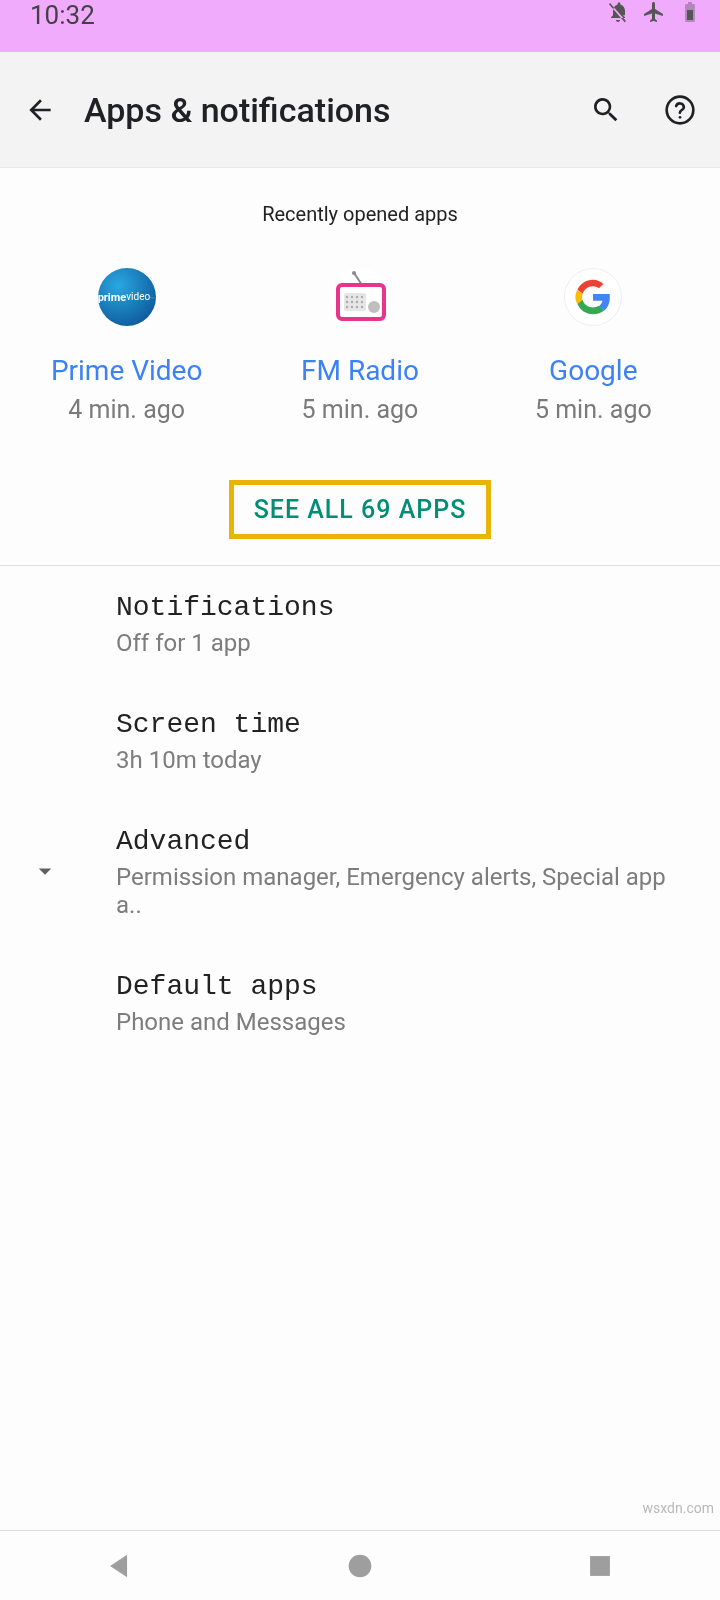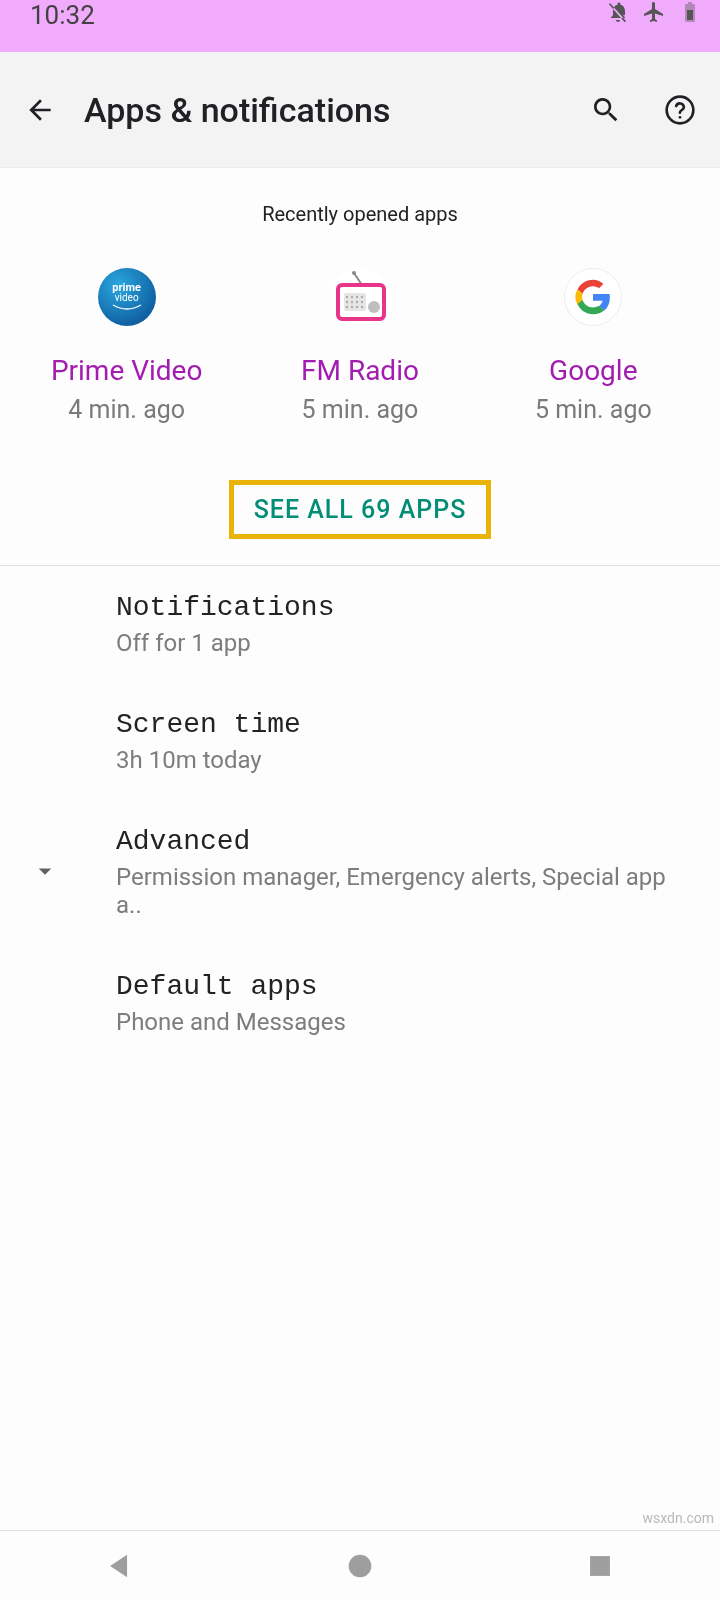--- a/index.html
+++ b/index.html
@@ -59,21 +59,21 @@
     text-align: center;
     display:flex;
     flex-direction:column;
     align-items:center;
   }
   .app-icon {
     width: 58px; height: 58px; border-radius: 50%;
     display:flex; align-items:center; justify-content:center;
     margin-bottom: 28px;
   }
-  .app-name { font-size: 28px; color:#a21caf; font-weight:400; margin-bottom:8px;}
+  .app-name { font-size: 28px; color:#3b82f6; font-weight:400; margin-bottom:8px;}
   .app-time { font-size: 25px; color:#7a7a7a; }
   
   .see-all-wrap { display:flex; justify-content:center; padding: 46px 0 26px 0;}
   .see-all {
     border: 5px solid #eab308;
     padding: 10px 20px;
   }
   .see-all-text {
     color: #008e76;
     font-size: 25px;
@@ -96,28 +96,28 @@
   .nav-bar {
     height: 70px;
     border-top: 1px solid #ddd;
     background: #fdfdfd;
     display:flex;
     align-items:center;
     justify-content:space-around;
   }
   .nav-bar .nav-btn { width:34px;height:34px; }
   .watermark {
-    position:absolute; right:6px; bottom:74px;
+    position:absolute; right:6px; bottom:84px;
     font-size:14px; color:#b9b9b9;
   }
   
   .ic-prime {
     background: radial-gradient(circle at 35% 30%, #2aa8e0, #0e5a9c 80%);
     color:#fff; font-size:9px; line-height:1; font-weight:700;
-    flex-direction:column;
+    flex-direction:row;
   }
   .ic-radio {
     background:#fff;
   }
   .ic-google{ background:#fff; border:1px solid #eee;}
 </style>
 </head>
 <body>
 
 <div class="status-bar">

